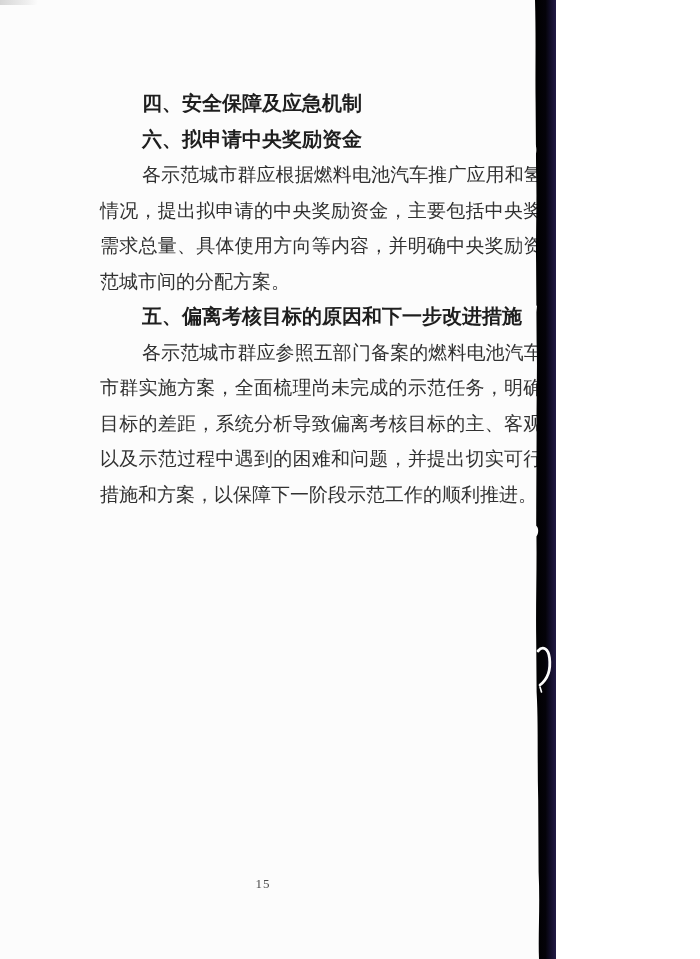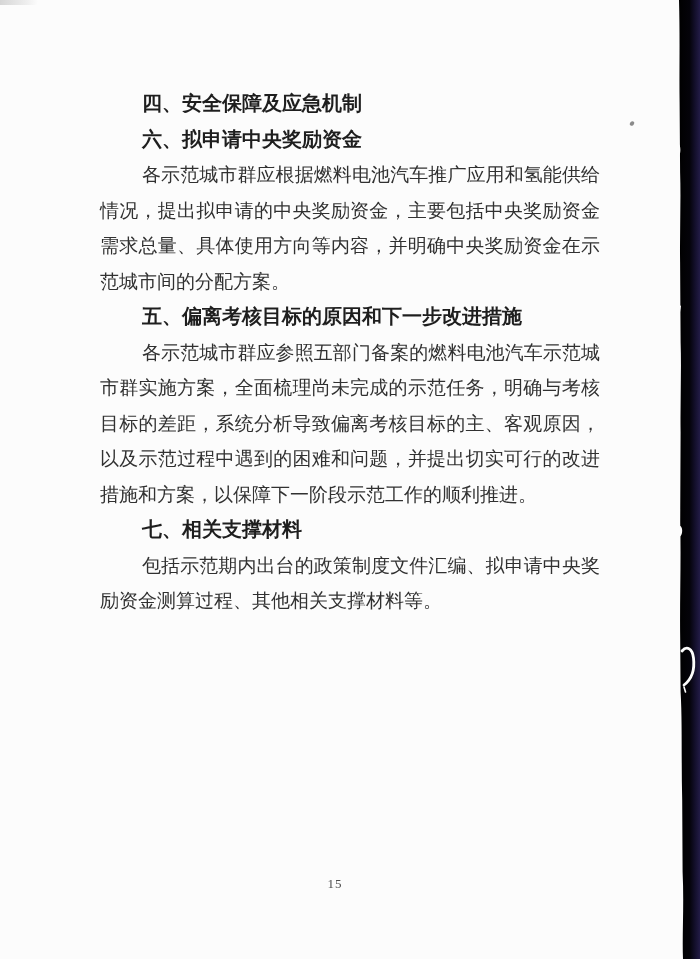--- a/index.html
+++ b/index.html
@@ -1,18 +1,18 @@
 <!DOCTYPE html>
 <html><head>
 <meta charset="utf-8">
 <style>
   html, body { margin: 0; padding: 0; background: #ffffff; }
   .page {
     position: relative;
-    width: 700px;
+    width: 556px;
     height: 959px;
     background: #fcfcfc;
     overflow: hidden;
     font-family: "Liberation Serif", serif;
   }
   
   .smudge {
     position: absolute;
     left: 0; top: 0;
     width: 38px; height: 5px;
@@ -93,24 +93,20 @@
     <section>
       <h3>六、拟申请中央奖励资金</h3>
       <p>各示范城市群应根据燃料电池汽车推广应用和氢能供给情况，提出拟申请的中央奖励资金，主要包括中央奖励资金需求总量、具体使用方向等内容，并明确中央奖励资金在示范城市间的分配方案。</p>
     </section>
 
     <section>
       <h3>五、偏离考核目标的原因和下一步改进措施</h3>
       <p>各示范城市群应参照五部门备案的燃料电池汽车示范城市群实施方案，全面梳理尚未完成的示范任务，明确与考核目标的差距，系统分析导致偏离考核目标的主、客观原因，以及示范过程中遇到的困难和问题，并提出切实可行的改进措施和方案，以保障下一阶段示范工作的顺利推进。</p>
     </section>
 
-    <section>
-      <h3>七、相关支撑材料</h3>
-      <p>包括示范期内出台的政策制度文件汇编、拟申请中央奖励资金测算过程、其他相关支撑材料等。</p>
-    </section>
 
   </main>
 
   <div class="speck"></div>
 
   <div class="page-number">15</div>
 
   <svg class="edge-band" viewBox="0 0 22 959" preserveAspectRatio="none" xmlns="http://www.w3.org/2000/svg">
     <defs>
       <linearGradient id="bandGrad" x1="0" y1="0" x2="1" y2="0">

